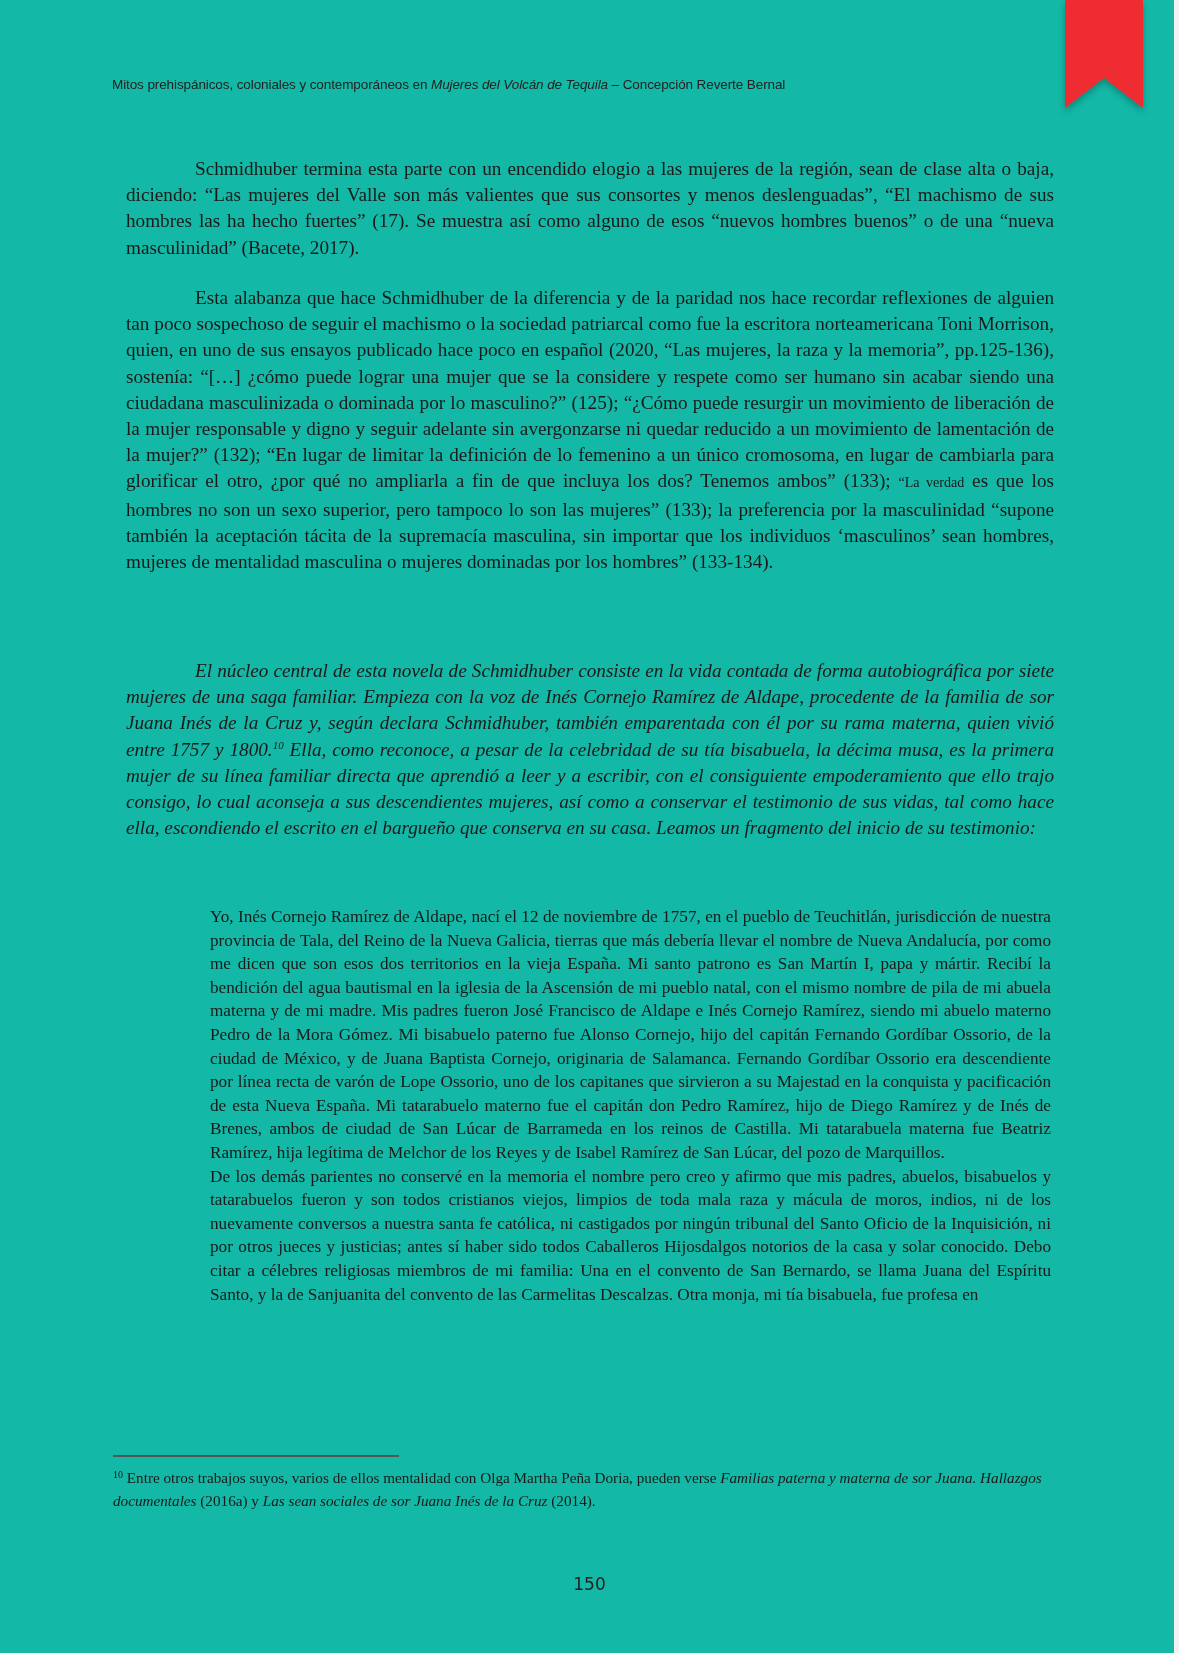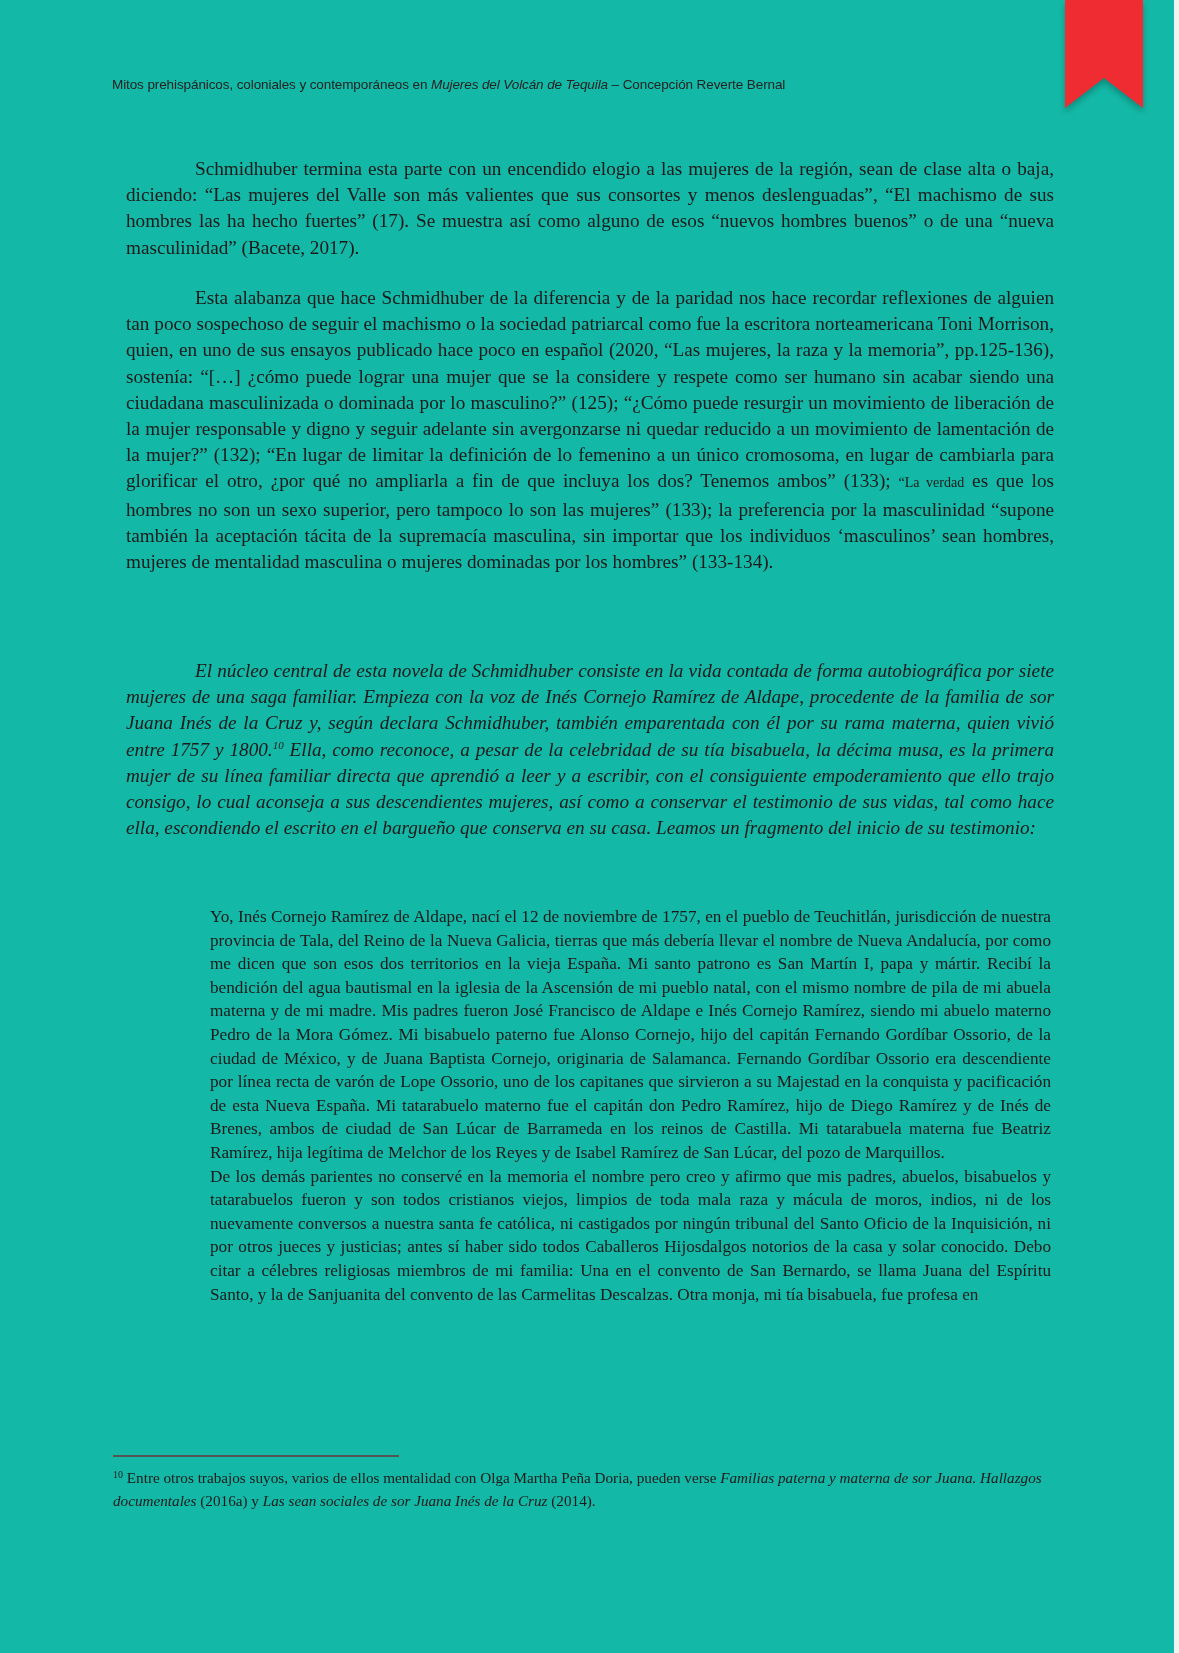--- a/index.html
+++ b/index.html
@@ -50,13 +50,14 @@
 
   <div class="quote">
     <p>Yo, Inés Cornejo Ramírez de Aldape, nací el 12 de noviembre de 1757, en el pueblo de Teuchitlán, jurisdicción de nuestra provincia de Tala, del Reino de la Nueva Galicia, tierras que más debería llevar el nombre de Nueva Andalucía, por como me dicen que son esos dos territorios en la vieja España. Mi santo patrono es San Martín I, papa y mártir. Recibí la bendición del agua bautismal en la iglesia de la Ascensión de mi pueblo natal, con el mismo nombre de pila de mi abuela materna y de mi madre. Mis padres fueron José Francisco de Aldape e Inés Cornejo Ramírez, siendo mi abuelo materno Pedro de la Mora Gómez. Mi bisabuelo paterno fue Alonso Cornejo, hijo del capitán Fernando Gordíbar Ossorio, de la ciudad de México, y de Juana Baptista Cornejo, originaria de Salamanca. Fernando Gordíbar Ossorio era descendiente por línea recta de varón de Lope Ossorio, uno de los capitanes que sirvieron a su Majestad en la conquista y pacificación de esta Nueva España. Mi tatarabuelo materno fue el capitán don Pedro Ramírez, hijo de Diego Ramírez y de Inés de Brenes, ambos de ciudad de San Lúcar de Barrameda en los reinos de Castilla. Mi tatarabuela materna fue Beatriz Ramírez, hija legítima de Melchor de los Reyes y de Isabel Ramírez de San Lúcar, del pozo de Marquillos.</p>
     <p>De los demás parientes no conservé en la memoria el nombre pero creo y afirmo que mis padres, abuelos, bisabuelos y tatarabuelos fueron y son todos cristianos viejos, limpios de toda mala raza y mácula de moros, indios, ni de los nuevamente conversos a nuestra santa fe católica, ni castigados por ningún tribunal del Santo Oficio de la Inquisición, ni por otros jueces y justicias; antes sí haber sido todos Caballeros Hijosdalgos notorios de la casa y solar conocido. Debo citar a célebres religiosas miembros de mi familia: Una en el convento de San Bernardo, se llama Juana del Espíritu Santo, y la de Sanjuanita del convento de las Carmelitas Descalzas. Otra monja, mi tía bisabuela, fue profesa en</p>
   </div>
 
   <div class="fn-rule"></div>
 
   <div class="footnote"><sup>10</sup><span> Entre otros trabajos suyos, varios de ellos mentalidad con Olga Martha Peña Doria, pueden verse </span><i>Familias paterna y materna de sor Juana. Hallazgos documentales</i><span> (2016a) y </span><i>Las sean sociales de sor Juana Inés de la Cruz</i><span> (2014).</span></div>
 
+  <div class="page-number">150</div>
 </div>
 
 </body></html>

